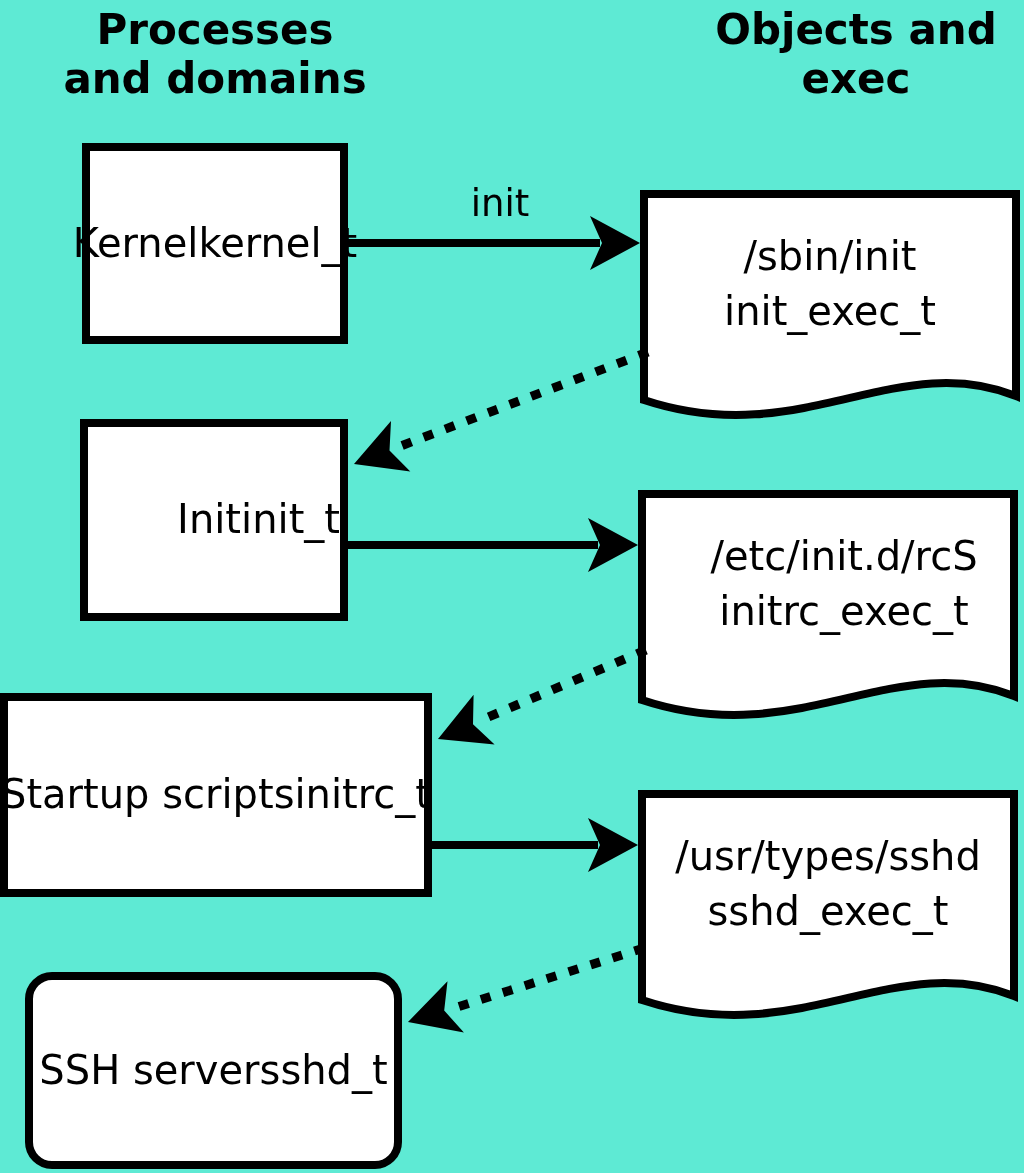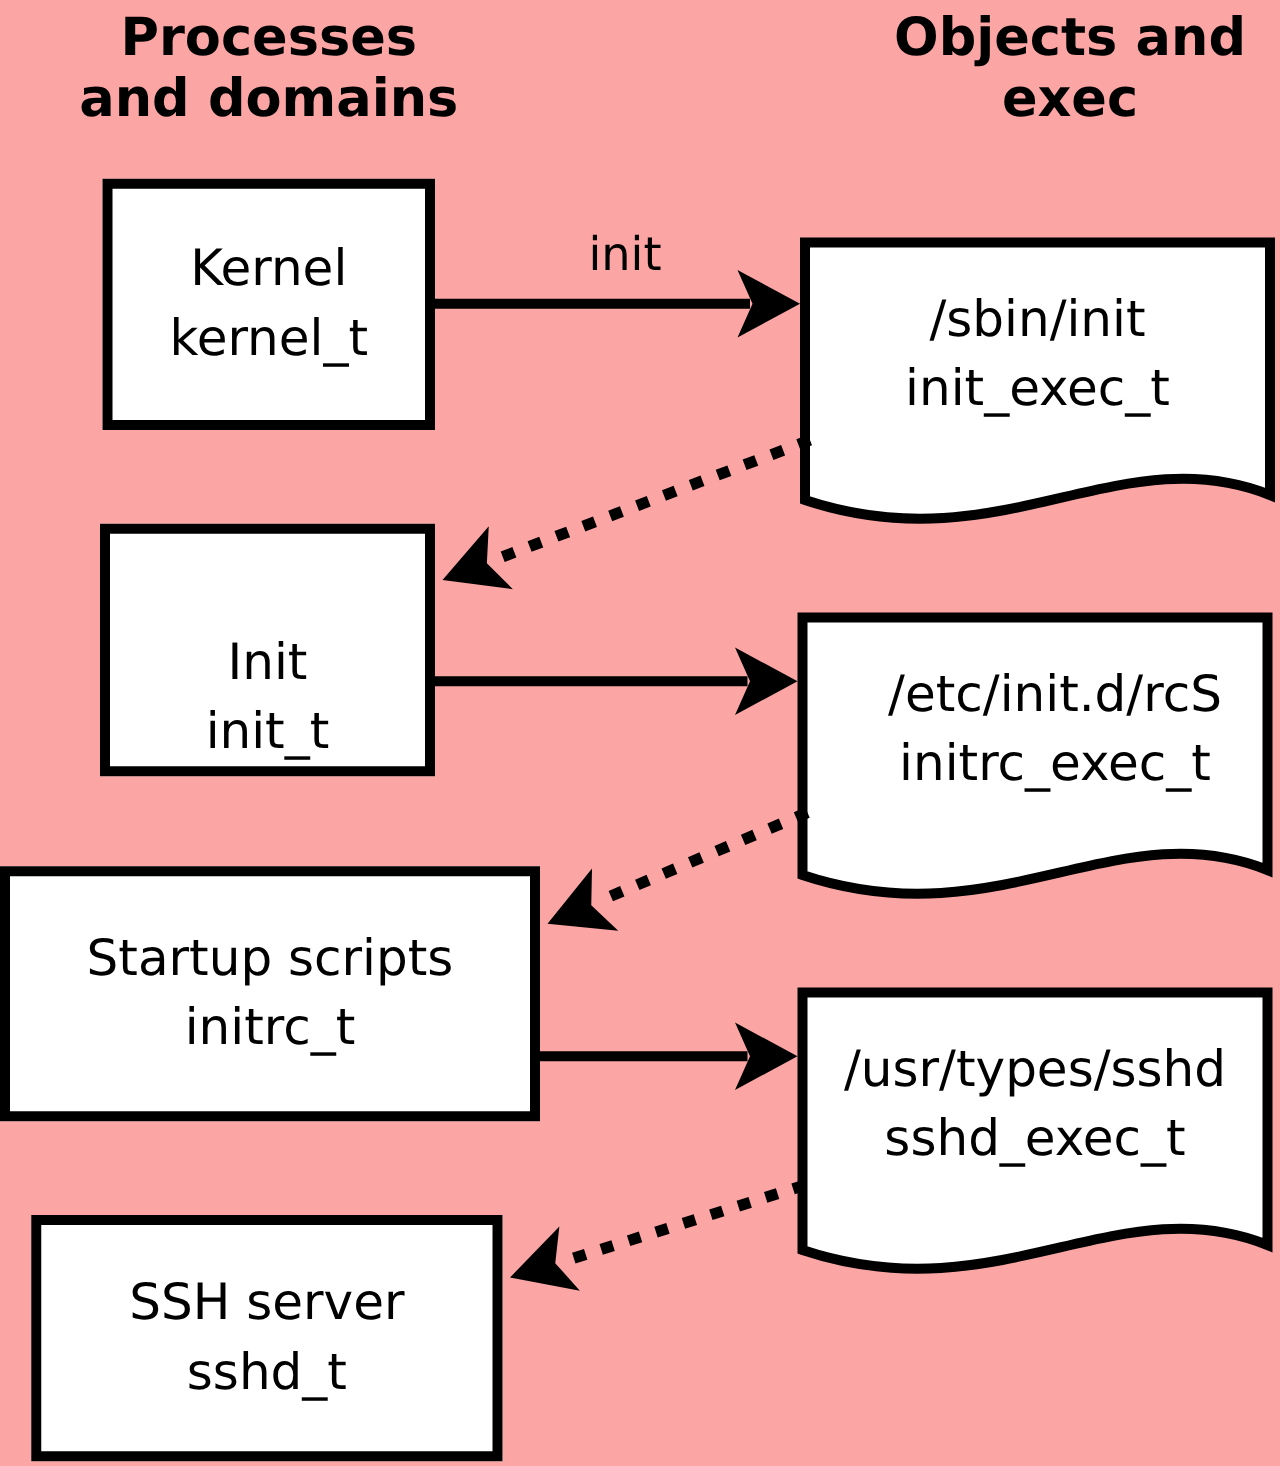--- a/index.html
+++ b/index.html
@@ -4,21 +4,21 @@
 <style>
   html, body {
     margin: 0;
     padding: 0;
     background: #ffffff;
   }
   .canvas {
     position: relative;
     width: 1024px;
     height: 1173px;
-    background: #fca5a5;
+    background: #5eead4;
     overflow: hidden;
     font-family: "DejaVu Sans", "Liberation Sans", sans-serif;
     color: #000000;
   }
   .shapes {
     position: absolute;
     left: 0; top: 0;
     width: 1024px;
     height: 1173px;
   }
@@ -30,21 +30,20 @@
     line-height: 1.16;
     white-space: nowrap;
   }
   .col-header .hline { display: block; }
   .pbox {
     position: absolute;
     box-sizing: border-box;
     border: 8px solid #000000;
     background: #ffffff;
     display: flex;
-    flex-direction: column;
     align-items: center;
     justify-content: center;
     font-size: 40px;
     line-height: 1.38;
     text-align: center;
     white-space: nowrap;
   }
   .doctext {
     position: absolute;
     display: flex;
@@ -112,21 +111,21 @@
     <span>kernel_t</span>
   </div>
   <div class="pbox" style="left:80px; top:419px; width:268px; height:202px;justify-content:flex-end;">
     <span>Init</span>
     <span>init_t</span>
   </div>
   <div class="pbox" style="left:0px; top:693px; width:432px; height:204px;">
     <span>Startup scripts</span>
     <span>initrc_t</span>
   </div>
-  <div class="pbox" style="left:25px; top:972px; width:377px; height:197px;">
+  <div class="pbox" style="left:25px; top:972px; width:377px; height:197px;border-radius:27px;">
     <span>SSH server</span>
     <span>sshd_t</span>
   </div>
 
   <div class="doctext" style="left:648px; top:194px; width:364px; height:180px;">
     <span>/sbin/init</span>
     <span>init_exec_t</span>
   </div>
   <div class="doctext" style="left:646px; top:494px; width:364px; height:180px;margin-left:16px;">
     <span>/etc/init.d/rcS</span>

